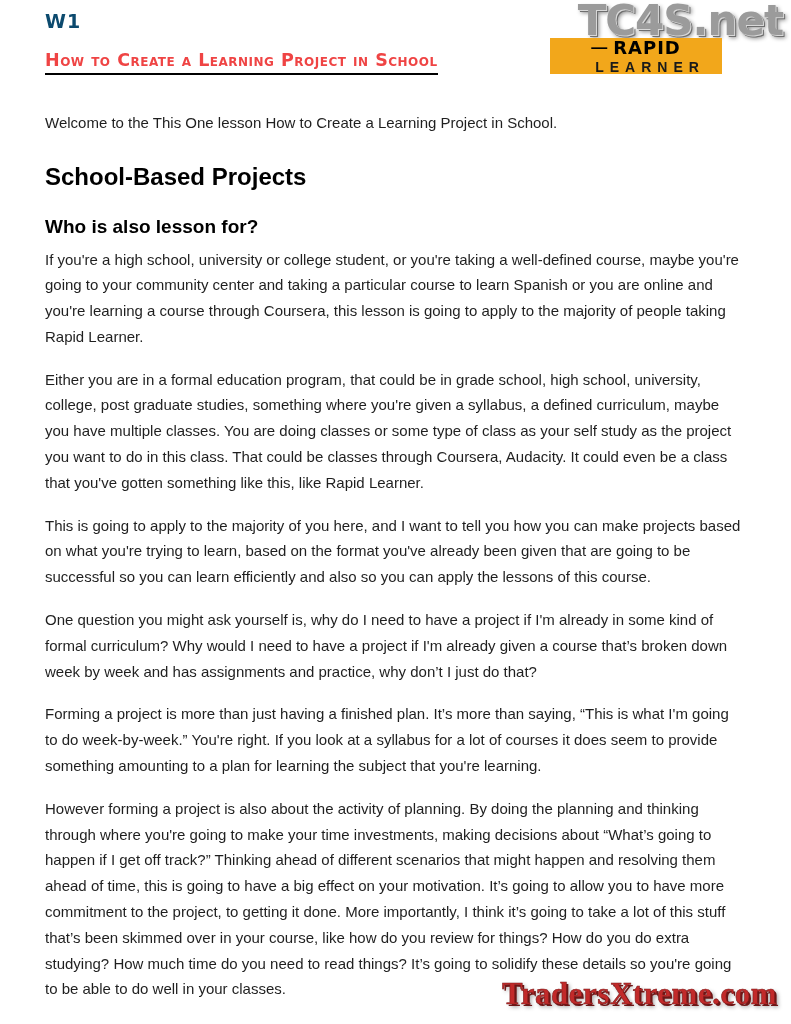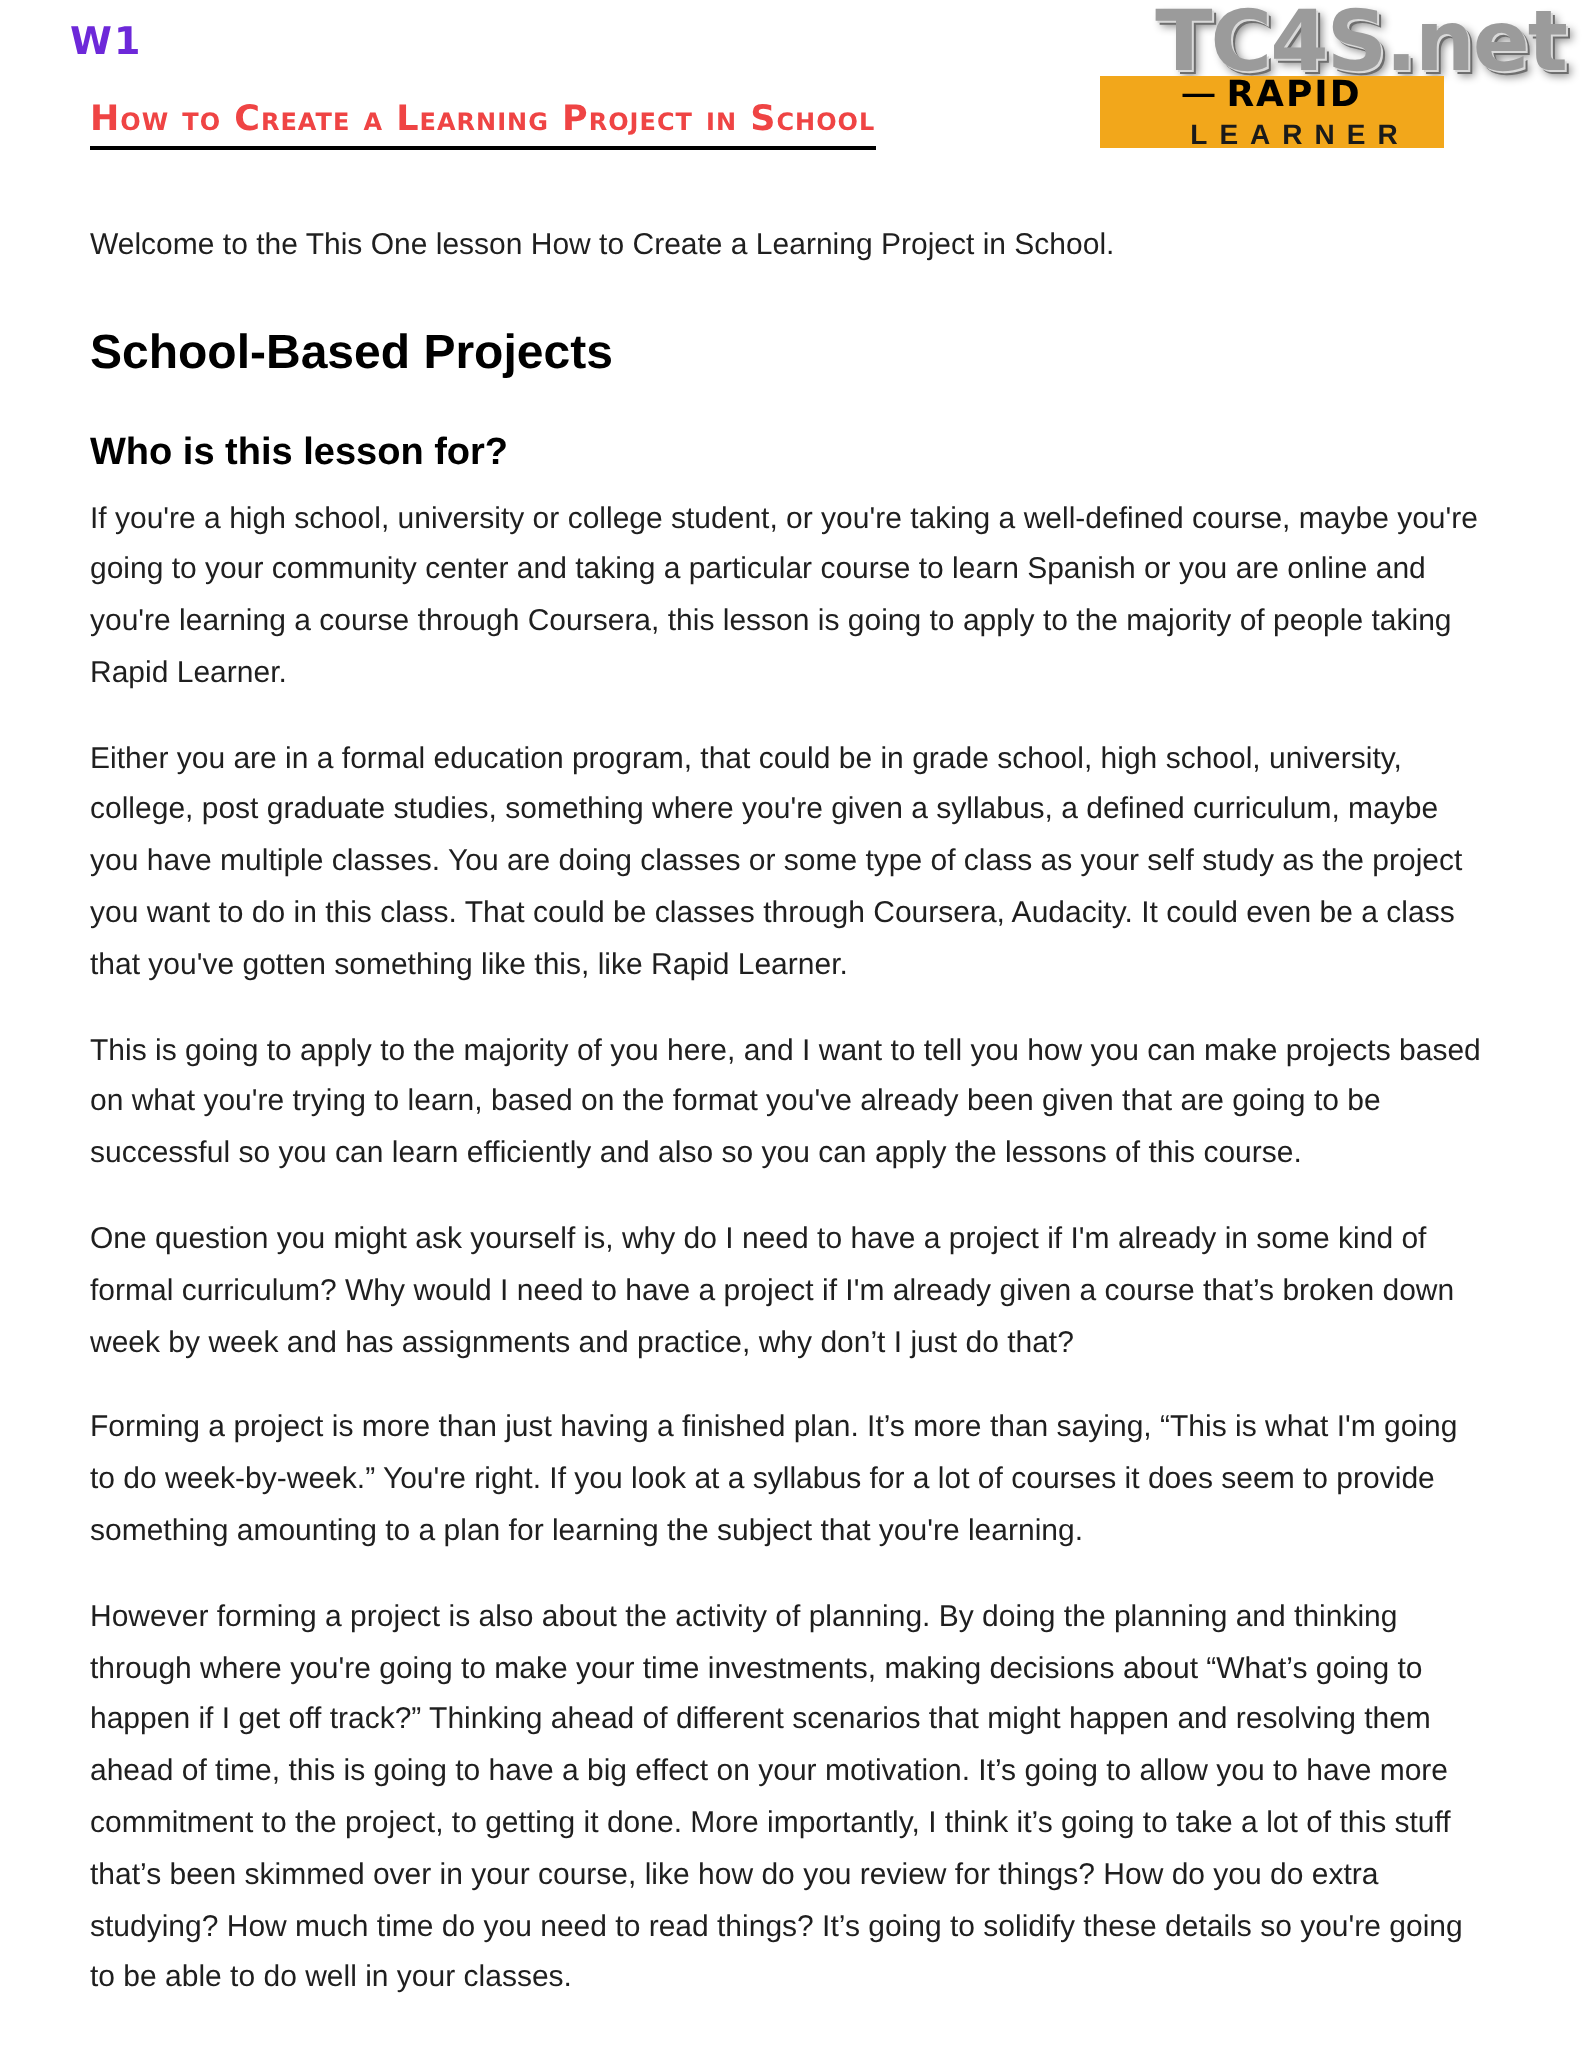--- a/index.html
+++ b/index.html
@@ -12,25 +12,25 @@
     background: #ffffff;
     font-family: "Liberation Sans", sans-serif;
     color: #1f1f1f;
     overflow: hidden;
   }
 
   
   header { position: relative; height: 102px; }
 
   .week-tag {
-    position: absolute; left: 35px; top: 10px;
+    position: absolute; left: 45px; top: 10px;
     font-family: "DejaVu Sans", sans-serif;
     font-weight: 800; font-variant: small-caps;
     font-size: 19px; letter-spacing: 1px;
-    color: #6d28d9;
+    color: #0c4a6e;
   }
 
   .doc-title {
     position: absolute; left: 45px; top: 50px;
     font-family: "DejaVu Sans", sans-serif;
     font-weight: 800; font-variant: small-caps;
     font-size: 17.5px; letter-spacing: 0.5px;
     color: #ef4444;
     border-bottom: 2.5px solid #000;
     padding-bottom: 3px;
@@ -118,25 +118,26 @@
       <div class="brand-sub">LEARNER</div>
     </div>
     <div class="doc-title">How to Create a Learning Project in School</div>
   </header>
 
   <main class="content">
     <p class="intro">Welcome to the This One lesson How to Create a Learning Project in School.</p>
 
     <h1>School-Based Projects</h1>
 
-    <h2>Who is this lesson for?</h2>
+    <h2>Who is also lesson for?</h2>
     <p class="body-p">If you're a high school, university or college student, or you're taking a well-defined course, maybe you're going to your community center and taking a particular course to learn Spanish or you are online and you're learning a course through Coursera, this lesson is going to apply to the majority of people taking Rapid Learner.</p>
     <p class="body-p">Either you are in a formal education program, that could be in grade school, high school, university, college, post graduate studies, something where you're given a syllabus, a defined curriculum, maybe you have multiple classes. You are doing classes or some type of class as your self study as the project you want to do in this class. That could be classes through Coursera, Audacity. It could even be a class that you've gotten something like this, like Rapid Learner.</p>
     <p class="body-p">This is going to apply to the majority of you here, and I want to tell you how you can make projects based on what you're trying to learn, based on the format you've already been given that are going to be successful so you can learn efficiently and also so you can apply the lessons of this course.</p>
 
     <p class="body-p">One question you might ask yourself is, why do I need to have a project if I'm already in some kind of formal curriculum? Why would I need to have a project if I'm already given a course that’s broken down week by week and has assignments and practice, why don’t I just do that?</p>
     <p class="body-p">Forming a project is more than just having a finished plan. It’s more than saying, “This is what I'm going to do week-by-week.” You're right. If you look at a syllabus for a lot of courses it does seem to provide something amounting to a plan for learning the subject that you're learning.</p>
     <p class="body-p">However forming a project is also about the activity of planning. By doing the planning and thinking through where you're going to make your time investments, making decisions about “What’s going to happen if I get off track?” Thinking ahead of different scenarios that might happen and resolving them ahead of time, this is going to have a big effect on your motivation. It’s going to allow you to have more commitment to the project, to getting it done. More importantly, I think it’s going to take a lot of this stuff that’s been skimmed over in your course, like how do you review for things? How do you do extra studying? How much time do you need to read things? It’s going to solidify these details so you're going to be able to do well in your classes.</p>
 
   </main>
 
+  <div class="wm-bottom">TradersXtreme.com</div>
 
 </div>
 
 </body></html>

